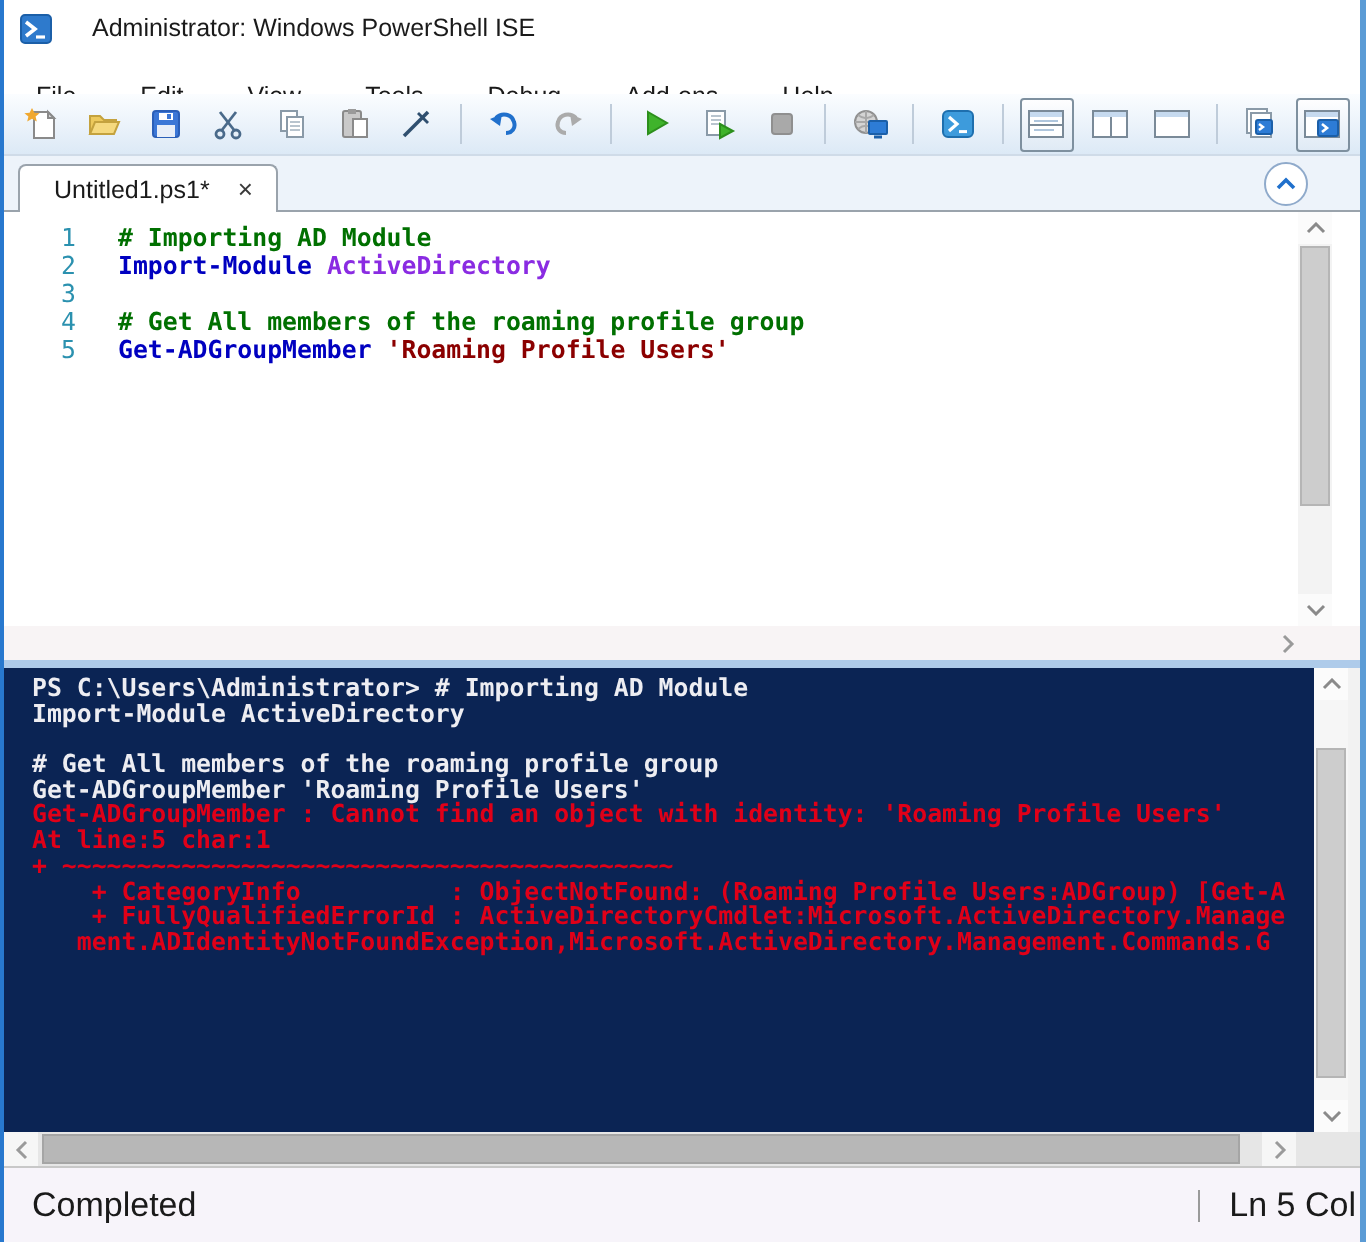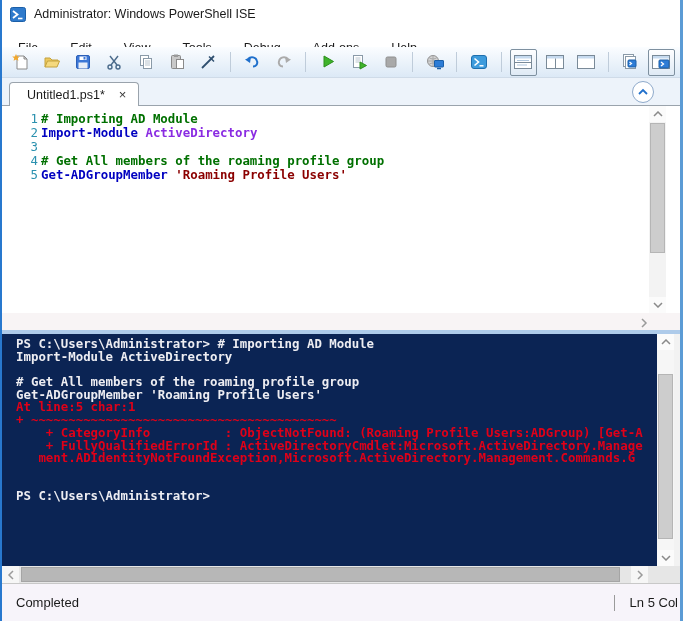--- a/index.html
+++ b/index.html
@@ -1,21 +1,21 @@
 <!DOCTYPE html>
 <html style="--window-border: #2878CE; --console-bg: #0B2454; --c-output: #EDEDF2; --c-error: #E00018; --c-comment: #007000; --c-cmdlet: #0000C0; --c-argument: #8A2BE2; --c-string: #8B0000; --c-linenum: #2B91AF;"><head>
 <meta charset="utf-8">
 <style>
   html,body{margin:0;padding:0;background:#fff;}
   .window{width:683px;height:621px;box-sizing:border-box;position:relative;overflow:hidden;
     display:flex;flex-direction:column;background:#fff;
     border-left:2px solid var(--window-border);border-right:3px solid #5B9BD5;
     font-family:"Liberation Sans",sans-serif;color:#1a1a1a;}
   
-  .titlebar{height:28px;display:flex;align-items:center;gap:8px;padding-left:8px;background:#fff;flex:none;}
+  .titlebar{height:28px;display:flex;align-items:center;gap:20px;padding-left:8px;background:#fff;flex:none;}
   .titlebar .title{font-size:12.5px;}
   
   .menubar{height:19px;display:flex;align-items:center;font-size:12.5px;flex:none;background:#fff;}
   .menu-item{padding:1px 16px;margin-top:20px;}
   
   .toolbar{height:30px;flex:none;display:flex;align-items:center;padding:0 5px;gap:4px;
     background:linear-gradient(#FBFDFF,#EAF2FA 55%,#DCE9F6);border-bottom:1px solid #CFDBE8;}
   .tb-btn{width:27px;height:25px;display:flex;align-items:center;justify-content:center;border:1px solid transparent;border-radius:2px;}
   .tb-btn.selected{border:1px solid #7E909F;background:linear-gradient(#FEFEFF,#DFEAF5);}
   .tb-sep{width:1px;height:20px;background:#BFCCDA;margin:0 4px;flex:none;}
@@ -25,21 +25,21 @@
     display:flex;align-items:center;font-size:12.5px;padding:0 12px 0 17px;gap:14px;margin-bottom:-1px;z-index:2;min-width:130px;}
   .tab-close{color:#3a3a3a;font-size:13px;line-height:13px;}
   .collapse-btn{position:absolute;right:26px;top:3px;width:20px;height:20px;border-radius:50%;
     border:1px solid #8FAACB;background:#fff;display:flex;align-items:center;justify-content:center;}
   
   .editor{height:207px;flex:none;position:relative;background:#fff;overflow:hidden;
     font-family:"DejaVu Sans Mono",monospace;font-weight:bold;font-size:12.4px;}
   .ed-lines{padding-top:6px;}
   .ed-line{display:flex;height:14px;line-height:14px;white-space:pre;}
   .ed-num{width:36px;flex:none;text-align:right;color:var(--c-linenum);font-weight:normal;}
-  .ed-code{margin-left:3px;}
+  .ed-code{margin-left:21px;}
   .tok-comment{color:var(--c-comment);}
   .tok-cmdlet{color:var(--c-cmdlet);}
   .tok-argument{color:var(--c-argument);}
   .tok-string{color:var(--c-string);}
   .tok-plain{color:#000;}
   
   .vscroll{position:absolute;width:17px;top:0;bottom:0;background:#F3F3F3;}
   .editor .vscroll{right:14px;}
   .console .vscroll{right:6px;background:#F6F6F6;}
   .vs-arrow{position:absolute;left:0;width:17px;height:16px;background:#FBFBFB;display:flex;align-items:center;justify-content:center;}
@@ -53,21 +53,21 @@
     font-family:"DejaVu Sans Mono",monospace;font-weight:bold;font-size:12.4px;color:var(--c-output);}
   .con-lines{padding:4px 0 0 14px;}
   .con-line{height:12.7px;line-height:12.7px;white-space:pre;}
   .con-error{color:var(--c-error);}
   .console .edge-strip{position:absolute;right:0;top:0;bottom:0;width:6px;background:#F2F2F2;}
   .con-hscroll{height:17px;flex:none;background:#E6E6E6;position:relative;}
   .hs-arrow{position:absolute;top:0;width:17px;height:17px;background:#F6F6F6;display:flex;align-items:center;justify-content:center;}
   .hs-left{left:0;} .con-hscroll .hs-rightarrow{right:32px;}
   .hs-thumb{position:absolute;left:19px;right:60px;top:1px;bottom:1px;background:#B7B7B7;border:1px solid #A5A5A5;box-sizing:border-box;}
   
-  .statusbar{flex:1;background:#F7F4FA;border-top:1px solid #C8C8C8;display:flex;align-items:center;font-size:13px;position:relative;}
+  .statusbar{flex:1;background:#F7F4FA;border-top:1px solid #C8C8C8;display:flex;align-items:center;font-size:17px;position:relative;}
   .status-left{margin-left:14px;}
   .status-right{position:absolute;right:2px;display:flex;align-items:center;}
   .status-sep{width:1px;height:16px;background:#9A9A9A;margin-right:15px;}
 </style>
 </head>
 <body>
 
 <div class="window">
 
   <div class="titlebar">
@@ -277,28 +277,28 @@
 
   <div class="splitter"></div>
 
   <div class="console">
     <div class="con-lines">
         <div class="con-line">PS C:\Users\Administrator&gt; # Importing AD Module</div>
         <div class="con-line">Import-Module ActiveDirectory</div>
         <div class="con-line"></div>
         <div class="con-line"># Get All members of the roaming profile group</div>
         <div class="con-line">Get-ADGroupMember 'Roaming Profile Users'</div>
+        <div class="con-line con-error">Get-ADGroupMember : Cannot find an object with identity: 'Roaming Profile Users'</div>
         <div class="con-line con-error">At line:5 char:1</div>
         <div class="con-line con-error">+ ~~~~~~~~~~~~~~~~~~~~~~~~~~~~~~~~~~~~~~~~~</div>
         <div class="con-line con-error">    + CategoryInfo          : ObjectNotFound: (Roaming Profile Users:ADGroup) [Get-A</div>
         <div class="con-line con-error">    + FullyQualifiedErrorId : ActiveDirectoryCmdlet:Microsoft.ActiveDirectory.Manage</div>
         <div class="con-line con-error">   ment.ADIdentityNotFoundException,Microsoft.ActiveDirectory.Management.Commands.G</div>
         <div class="con-line"></div>
         <div class="con-line"></div>
-        <div class="con-line">PS C:\Users\Administrator&gt; </div>
       </div>
     <div class="edge-strip"></div>
     <div class="vscroll">
       <div class="vs-arrow vs-up">
         <svg width="10" height="6">
             <polyline points="1,5 5,1 9,5" fill="none" stroke="#8a8a8a" stroke-width="1.5"></polyline>
           </svg>
       </div>
       <div class="vs-thumb" style="top:40px;height:165px;"></div>
       <div class="vs-arrow vs-down">

